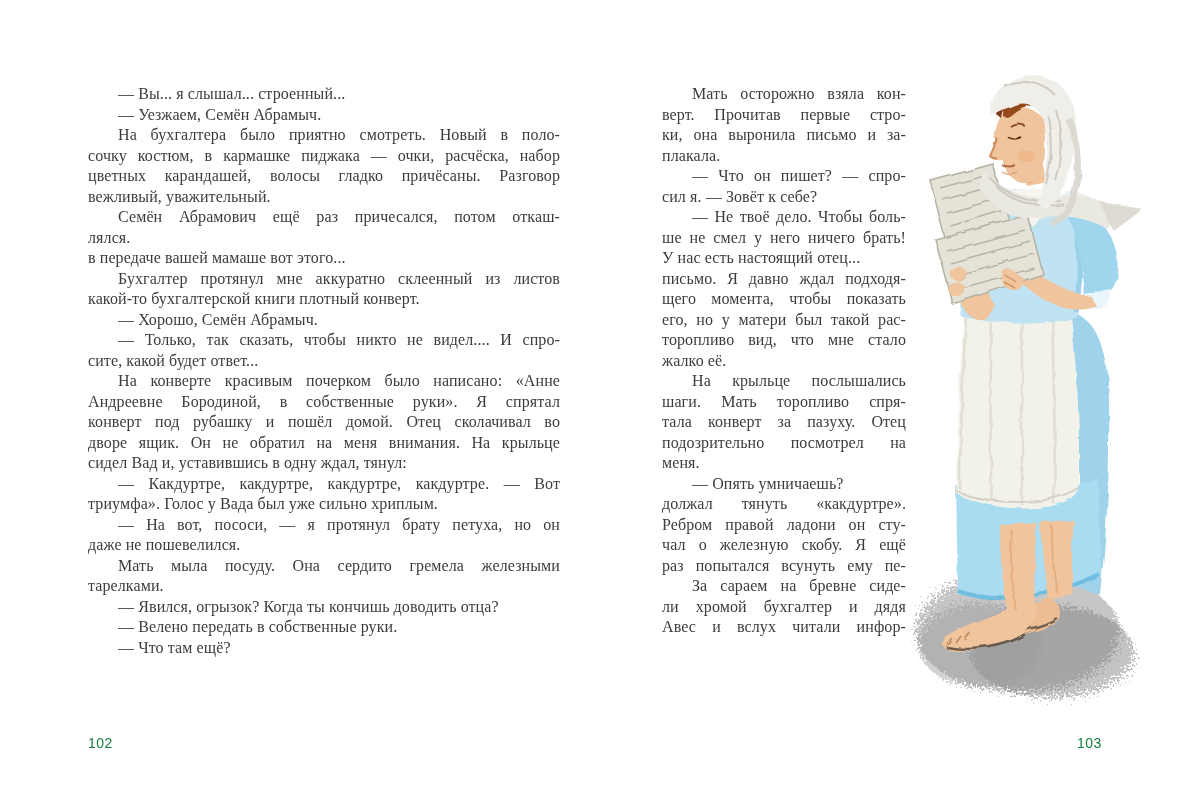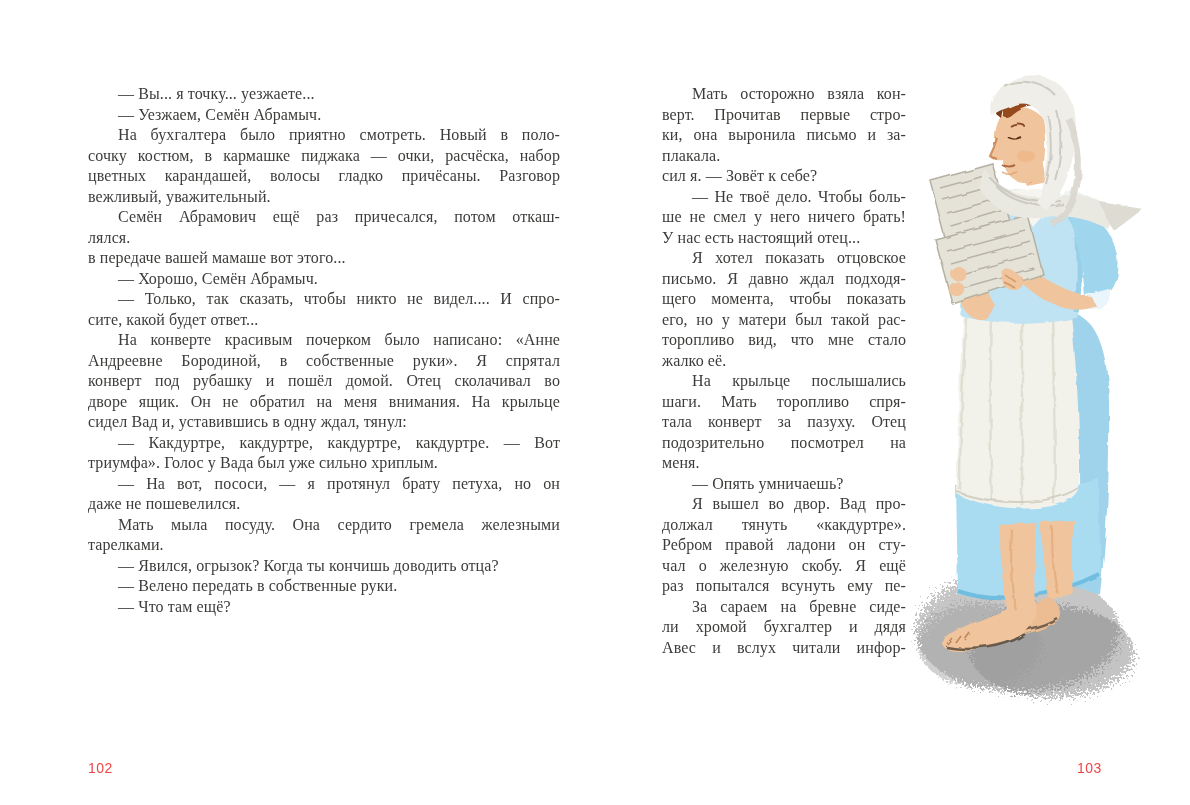--- a/index.html
+++ b/index.html
@@ -14,52 +14,56 @@
     font-size:16px;line-height:20.5px;
     letter-spacing:0.1px;
   }
   #left-col{left:88px;width:472px;}
   #right-col{left:662px;width:244px;}
   .para{margin:0;padding:0;}
   .line{white-space:normal;}
   .line.indent{text-indent:30px;}
   .line.just{text-align:justify;text-align-last:justify;}
   .pagenum{
-    position:absolute;top:760px;
+    position:absolute;top:735px;
     font-family:"Liberation Sans", sans-serif;
-    font-size:14px;color:#ef4444;letter-spacing:0.5px;
+    font-size:14px;color:#15803d;letter-spacing:0.5px;
   }
   #pagenum-left{left:88px;}
   #pagenum-right{left:1077px;}
   #illustration{
     position:absolute;left:900px;top:60px;width:290px;height:660px;
   }
 </style>
 </head>
 <body style="color: rgb(61, 60, 58); background: rgb(255, 255, 255);">
 
 <div id="left-col" class="page-col">
     <div class="para">
-      <div class="line indent">— Вы... я точку... уезжаете...</div>
+      <div class="line indent">— Вы... я слышал... строенный...</div>
     </div>
     <div class="para">
       <div class="line indent">— Уезжаем, Семён Абрамыч.</div>
     </div>
     <div class="para">
       <div class="line indent just">На бухгалтера было приятно смотреть. Новый в поло-</div>
       <div class="line just">сочку костюм, в кармашке пиджака — очки, расчёска, набор</div>
       <div class="line just">цветных карандашей, волосы гладко причёсаны. Разговор</div>
       <div class="line">вежливый, уважительный.</div>
     </div>
     <div class="para">
       <div class="line indent just">Семён Абрамович ещё раз причесался, потом откаш-</div>
       <div class="line">лялся.</div>
     </div>
     <div class="para">
       <div class="line">в передаче вашей мамаше вот этого...</div>
+    </div>
+    <div class="para">
+      <div class="line indent just">Бухгалтер протянул мне аккуратно склеенный из листов</div>
+      <div class="line">какой-то бухгалтерской книги плотный конверт.</div>
     </div>
     <div class="para">
       <div class="line indent">— Хорошо, Семён Абрамыч.</div>
     </div>
     <div class="para">
       <div class="line indent just">— Только, так сказать, чтобы никто не видел.... И спро-</div>
       <div class="line">сите, какой будет ответ...</div>
     </div>
     <div class="para">
       <div class="line indent just">На конверте красивым почерком было написано: «Анне</div>
@@ -92,47 +96,46 @@
   </div>
 
 <div id="right-col" class="page-col">
     <div class="para">
       <div class="line indent just">Мать осторожно взяла кон-</div>
       <div class="line just">верт. Прочитав первые стро-</div>
       <div class="line just">ки, она выронила письмо и за-</div>
       <div class="line">плакала.</div>
     </div>
     <div class="para">
+      <div class="line indent just">— Что он пишет? — спро-</div>
       <div class="line">сил я. — Зовёт к себе?</div>
     </div>
     <div class="para">
       <div class="line indent just">— Не твоё дело. Чтобы боль-</div>
       <div class="line just">ше не смел у него ничего брать!</div>
       <div class="line">У нас есть настоящий отец...</div>
     </div>
     <div class="para">
-      <div class="line indent just">Я хотел показать отцовское</div>
       <div class="line just">письмо. Я давно ждал подходя-</div>
       <div class="line just">щего момента, чтобы показать</div>
       <div class="line just">его, но у матери был такой рас-</div>
       <div class="line just">торопливо вид, что мне стало</div>
       <div class="line">жалко её.</div>
     </div>
     <div class="para">
       <div class="line indent just">На крыльце послышались</div>
       <div class="line just">шаги. Мать торопливо спря-</div>
       <div class="line just">тала конверт за пазуху. Отец</div>
       <div class="line just">подозрительно посмотрел на</div>
       <div class="line">меня.</div>
     </div>
     <div class="para">
       <div class="line indent">— Опять умничаешь?</div>
     </div>
     <div class="para">
-      <div class="line indent just">Я вышел во двор. Вад про-</div>
       <div class="line just">должал тянуть «какдуртре».</div>
       <div class="line just">Ребром правой ладони он сту-</div>
       <div class="line just">чал о железную скобу. Я ещё</div>
       <div class="line just">раз попытался всунуть ему пе-</div>
     </div>
     <div class="para">
       <div class="line indent just">За сараем на бревне сиде-</div>
       <div class="line just">ли хромой бухгалтер и дядя</div>
       <div class="line just">Авес и вслух читали инфор-</div>
     </div>

